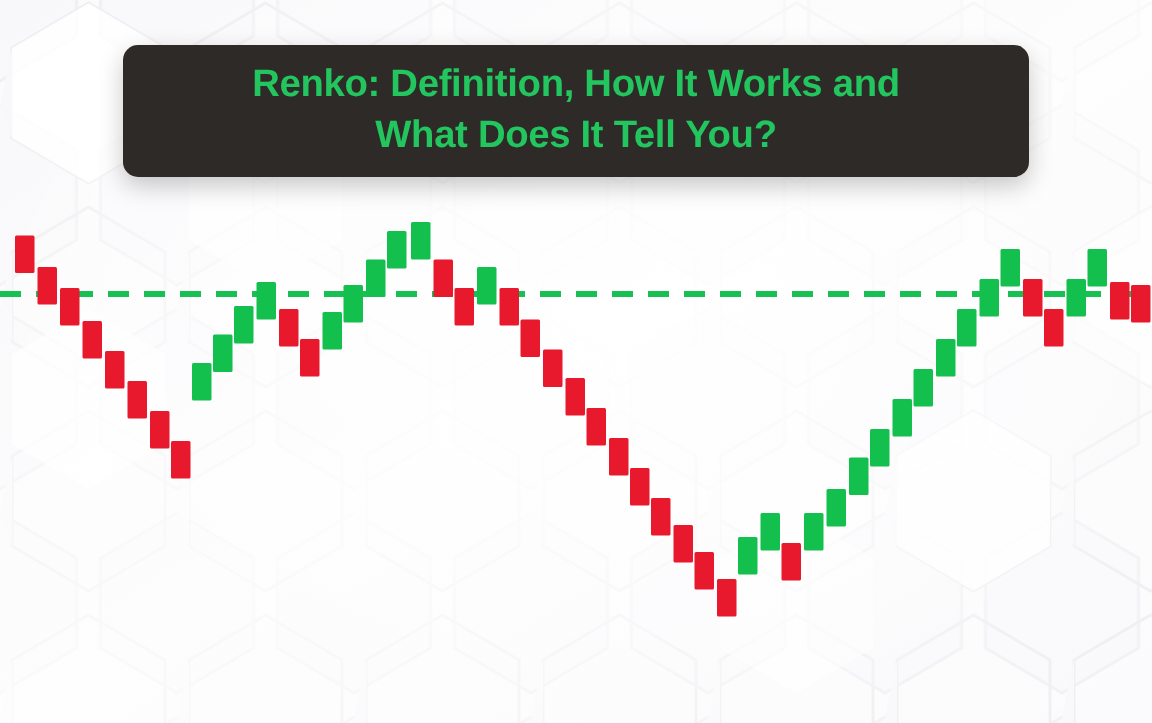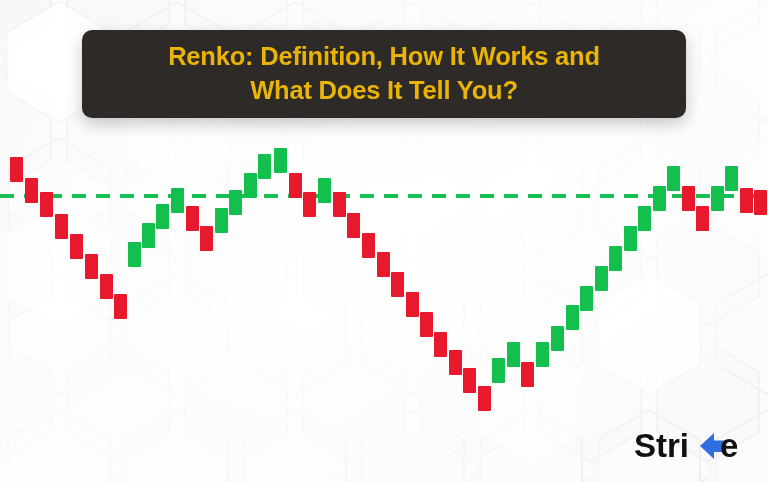--- a/index.html
+++ b/index.html
@@ -46,21 +46,21 @@
     background: #2e2a27;
     border-radius: 10px;
     box-shadow: 0 6px 16px rgba(0,0,0,0.22);
     display: flex;
     align-items: center;
     justify-content: center;
     padding: 0 18px;
     box-sizing: border-box;
   }
   .title-text {
-    color: #eab308;
+    color: #22c55e;
     font-size: 25.5px;
     line-height: 1.33;
     font-weight: 700;
     text-align: center;
     letter-spacing: -0.2px;
     white-space: pre-line;
   }
 
   
   .chart {
@@ -179,24 +179,14 @@
           <rect x="754" y="60" width="13" height="25" rx="1" fill="#e8192c"></rect>
         </g>
     </svg>
   </div>
 
   <div class="title-card">
     <div class="title-text">Renko: Definition, How It Works and
 What Does It Tell You?</div>
   </div>
 
-  <div class="logo">
-    <svg width="116" height="40" viewBox="0 0 116 40">
-      <text x="0" y="31" font-family="Liberation Sans, sans-serif" font-size="33" font-weight="700" fill="#111111" id="logo-p1">Stri</text>
-      <g>
-        <path d="M80 7 L80 33 L66 20 Z" fill="#2f6de0"></path>
-        <rect x="78" y="14.5" width="13" height="11.5" fill="#2f6de0"></rect>
-      </g>
-      <text x="86" y="31" font-family="Liberation Sans, sans-serif" font-size="33" font-weight="700" fill="#111111" id="logo-p3">e</text>
-    </svg>
-  </div>
 
 </div>
 
 </body></html>

